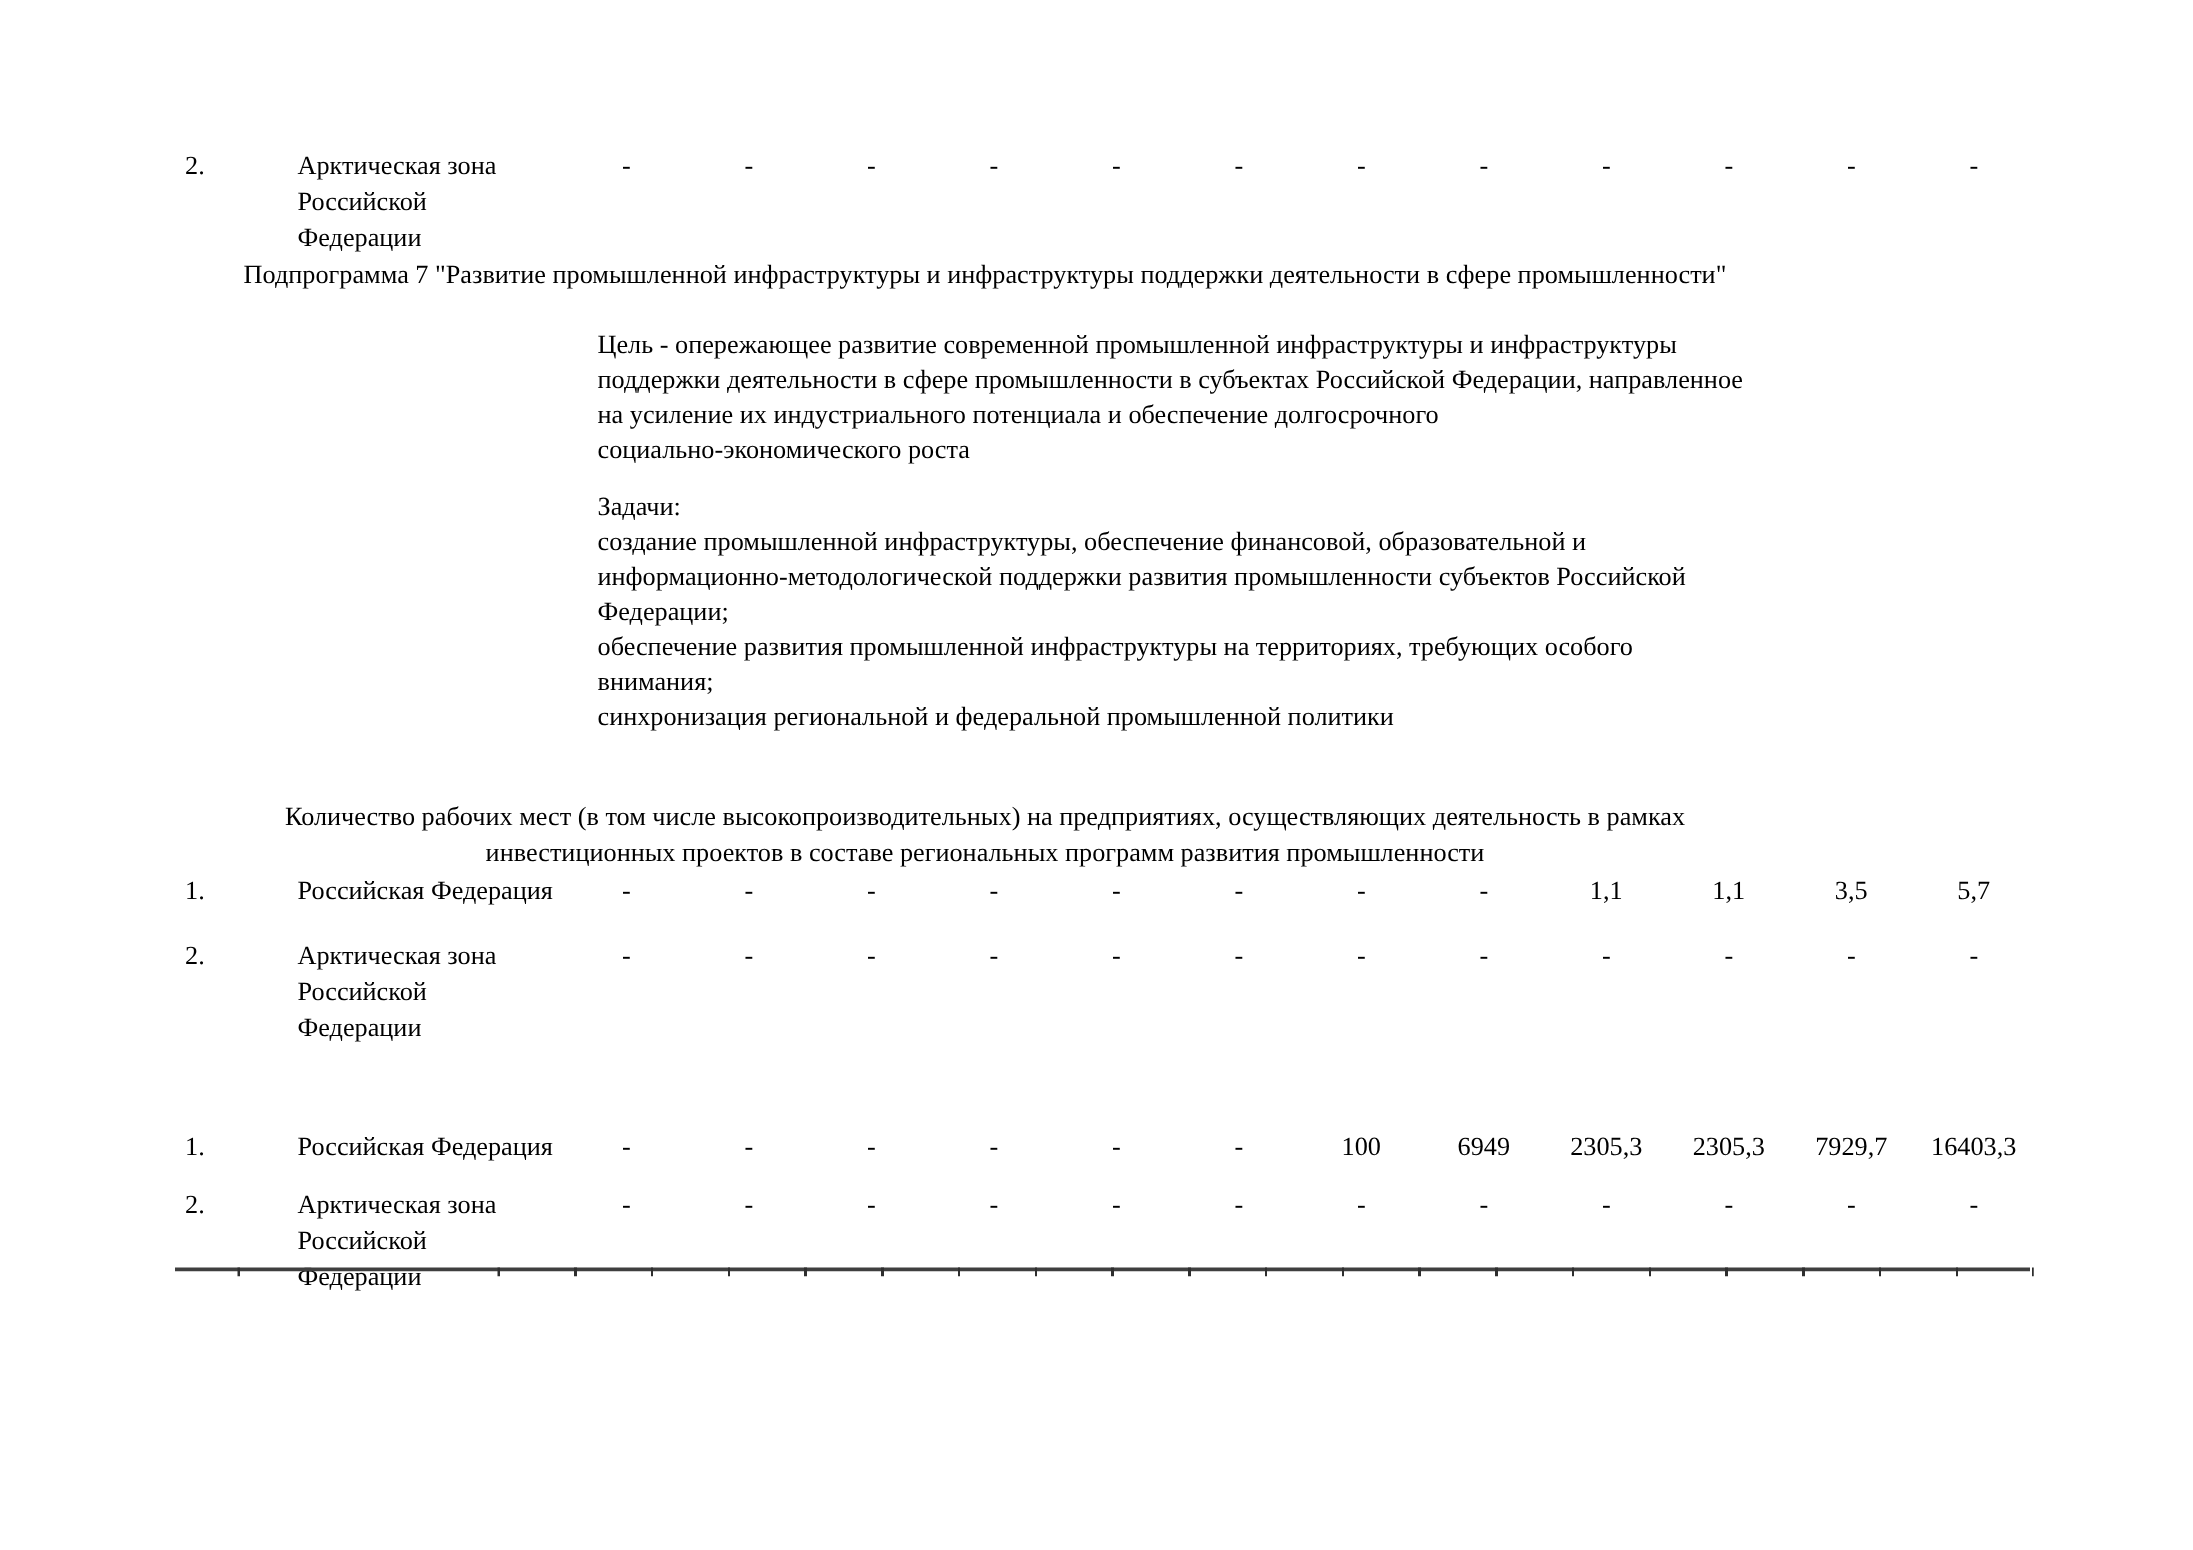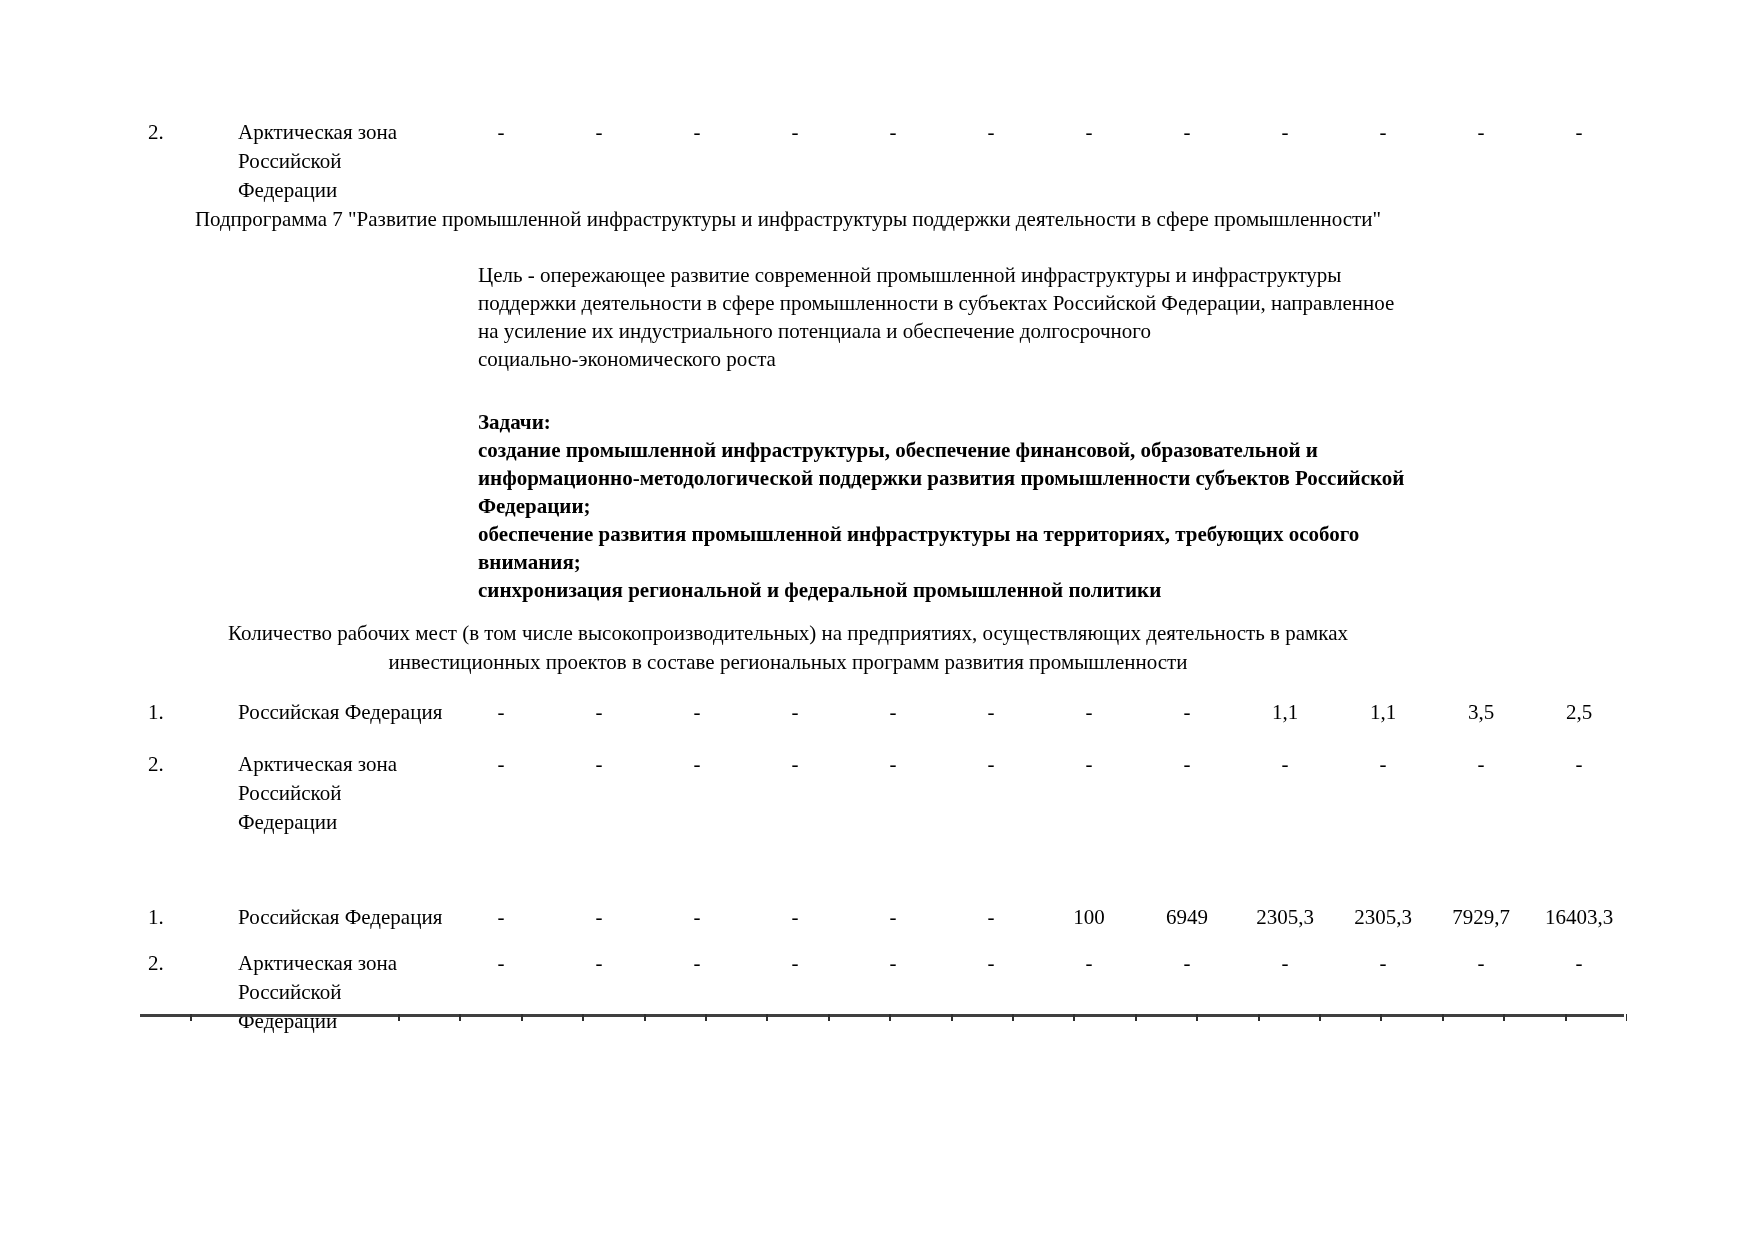--- a/index.html
+++ b/index.html
@@ -94,46 +94,46 @@
     <div class="val">-</div>
   </div>
 
   <div class="heading" style="top:205px;">Подпрограмма 7 "Развитие промышленной инфраструктуры и инфраструктуры поддержки деятельности в сфере промышленности"</div>
 
   <div class="para" style="top:261px;">Цель - опережающее развитие современной промышленной инфраструктуры и инфраструктуры
 поддержки деятельности в сфере промышленности в субъектах Российской Федерации, направленное
 на усиление их индустриального потенциала и обеспечение долгосрочного
 социально-экономического роста</div>
 
-  <div class="para" style="top:408px;font-weight:bold;">Задачи:
+  <div class="para" style="top:391px;">Задачи:
 создание промышленной инфраструктуры, обеспечение финансовой, образовательной и
 информационно-методологической поддержки развития промышленности субъектов Российской
 Федерации;
 обеспечение развития промышленной инфраструктуры на территориях, требующих особого
 внимания;
 синхронизация региональной и федеральной промышленной политики</div>
 
-  <div class="heading" style="top:619px;">Количество рабочих мест (в том числе высокопроизводительных) на предприятиях, осуществляющих деятельность в рамках
+  <div class="heading" style="top:639px;">Количество рабочих мест (в том числе высокопроизводительных) на предприятиях, осуществляющих деятельность в рамках
 инвестиционных проектов в составе региональных программ развития промышленности</div>
 
   <div class="trow" style="top:698px;">
     <div class="num">1.</div>
     <div class="label">Российская Федерация</div>
     <div class="val">-</div>
     <div class="val">-</div>
     <div class="val">-</div>
     <div class="val">-</div>
     <div class="val">-</div>
     <div class="val">-</div>
     <div class="val">-</div>
     <div class="val">-</div>
     <div class="val">1,1</div>
     <div class="val">1,1</div>
     <div class="val">3,5</div>
-    <div class="val">2,5</div>
+    <div class="val">5,7</div>
   </div>
 
   <div class="trow" style="top:750px;">
     <div class="num">2.</div>
     <div class="label">Арктическая зона
 Российской Федерации</div>
     <div class="val">-</div>
     <div class="val">-</div>
     <div class="val">-</div>
     <div class="val">-</div>

